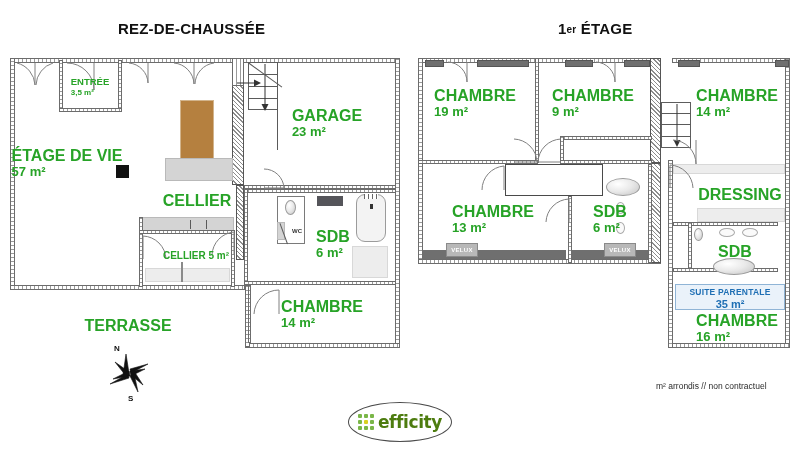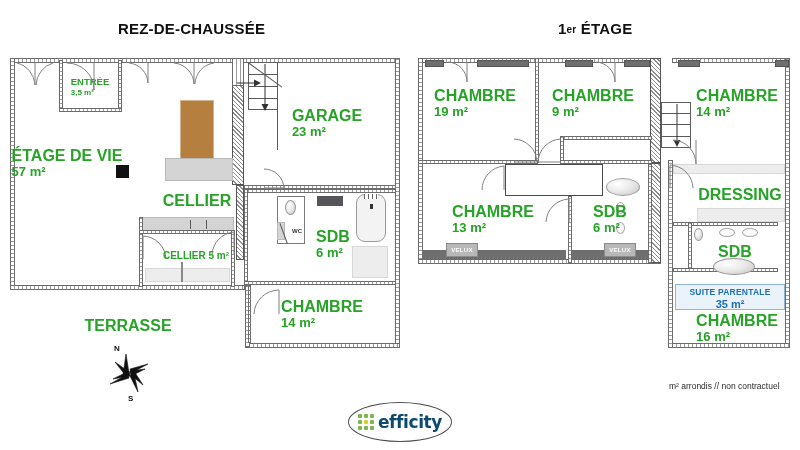--- a/index.html
+++ b/index.html
@@ -100,21 +100,21 @@
   }
   .logo{
     position:absolute;width:104px;height:40px;
     border:1.3px solid #4b4b4b;border-radius:50%;
     display:flex;align-items:center;justify-content:center;gap:4px;
     background:#ffffff;box-sizing:border-box;
   }
   .logo-dots{display:grid;grid-template-columns:repeat(3,4px);grid-template-rows:repeat(3,4px);gap:2px;}
   .logo-dots i{display:block;width:4px;height:4px;border-radius:1px;background:#7ab648;}
   .logo-dots i.y{background:#d9d021;}
-  .logo-word{font-size:17px;font-weight:bold;color:#0c4a6e;letter-spacing:-.4px;font-family:"DejaVu Sans", sans-serif;}
+  .logo-word{font-size:17px;font-weight:bold;color:#4d7c0f;letter-spacing:-.4px;font-family:"DejaVu Sans", sans-serif;}
 </style>
 </head>
 <body>
 
 <div id="root">
 
   <div class="floor-title" style="left:118px;top:20px;">
     <span>REZ-DE-CHAUSSÉE</span>
   </div>
   <div class="floor-title" style="left:558px;top:20px;">
@@ -435,21 +435,21 @@
         <polygon points="10,40 28,30 29,34"></polygon>
         <polygon points="48,20 31,29 30,25"></polygon>
         <polygon points="15,18 29,28 26,32"></polygon>
         <polygon points="43,41 31,31 34,27"></polygon>
         <polygon points="13,35 29,27 30,32"></polygon>
         <polygon points="45,25 31,32 30,27"></polygon>
       </g>
     </svg>
   </div>
 
-  <div class="disclaimer" style="left:656px;top:381px;margin-left:13px;">m² arrondis  //  non contractuel</div>
+  <div class="disclaimer" style="left:656px;top:381px;">m² arrondis  //  non contractuel</div>
 
 
 
   <div class="logo" style="left:348px;top:402px;">
     <span class="logo-dots">
       <i></i>
         <i></i>
         <i></i>
       <i></i>
         <i class="y"></i>

